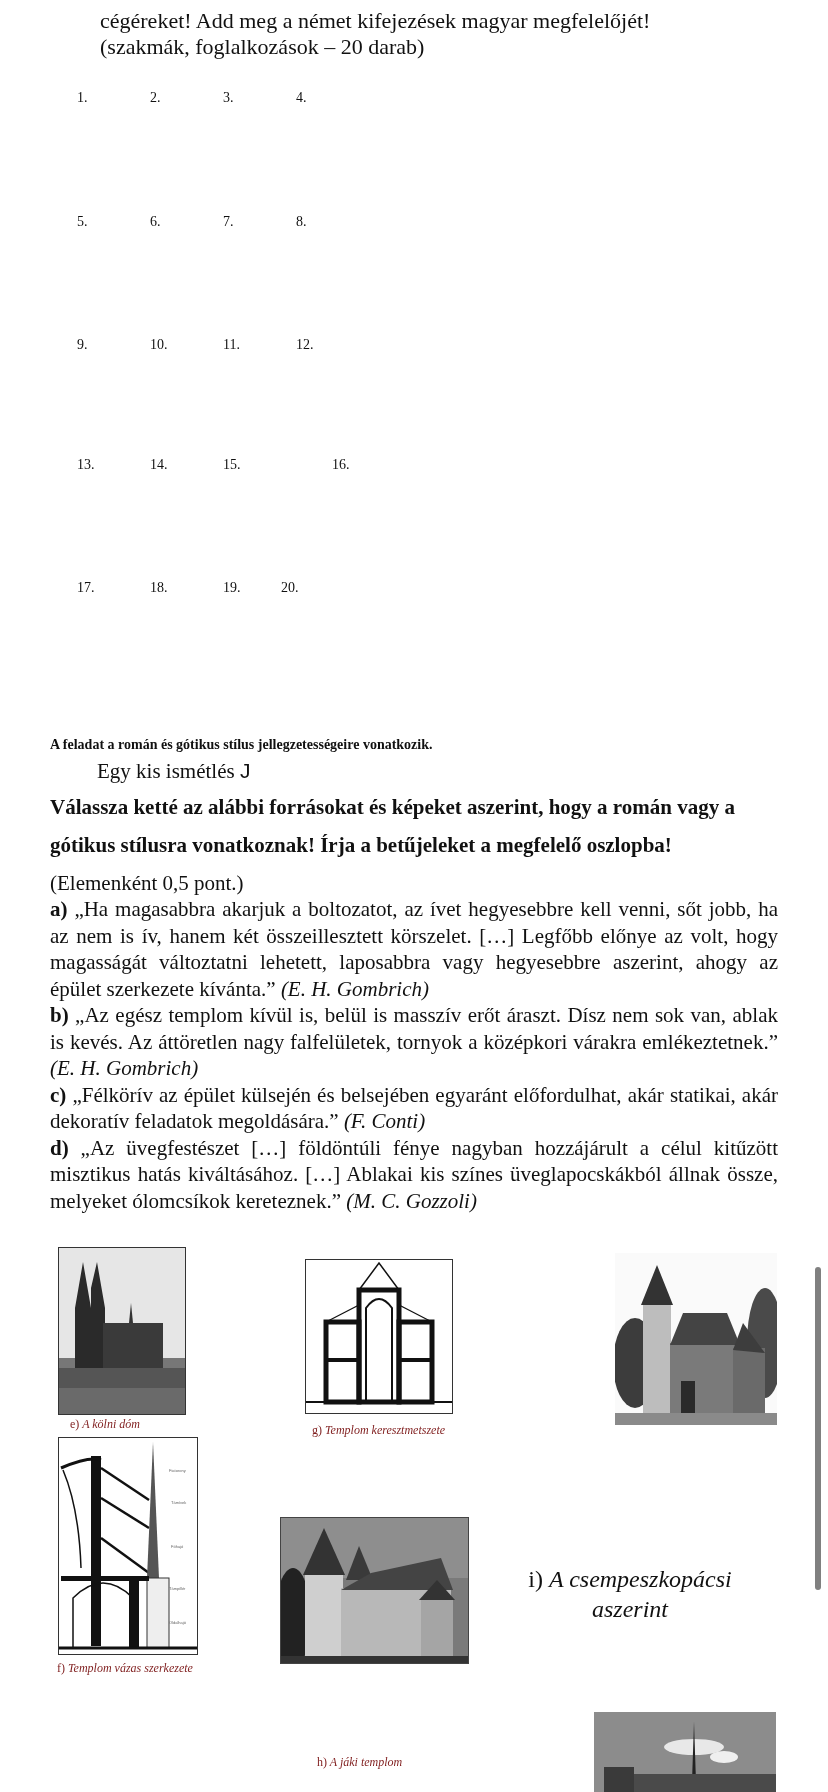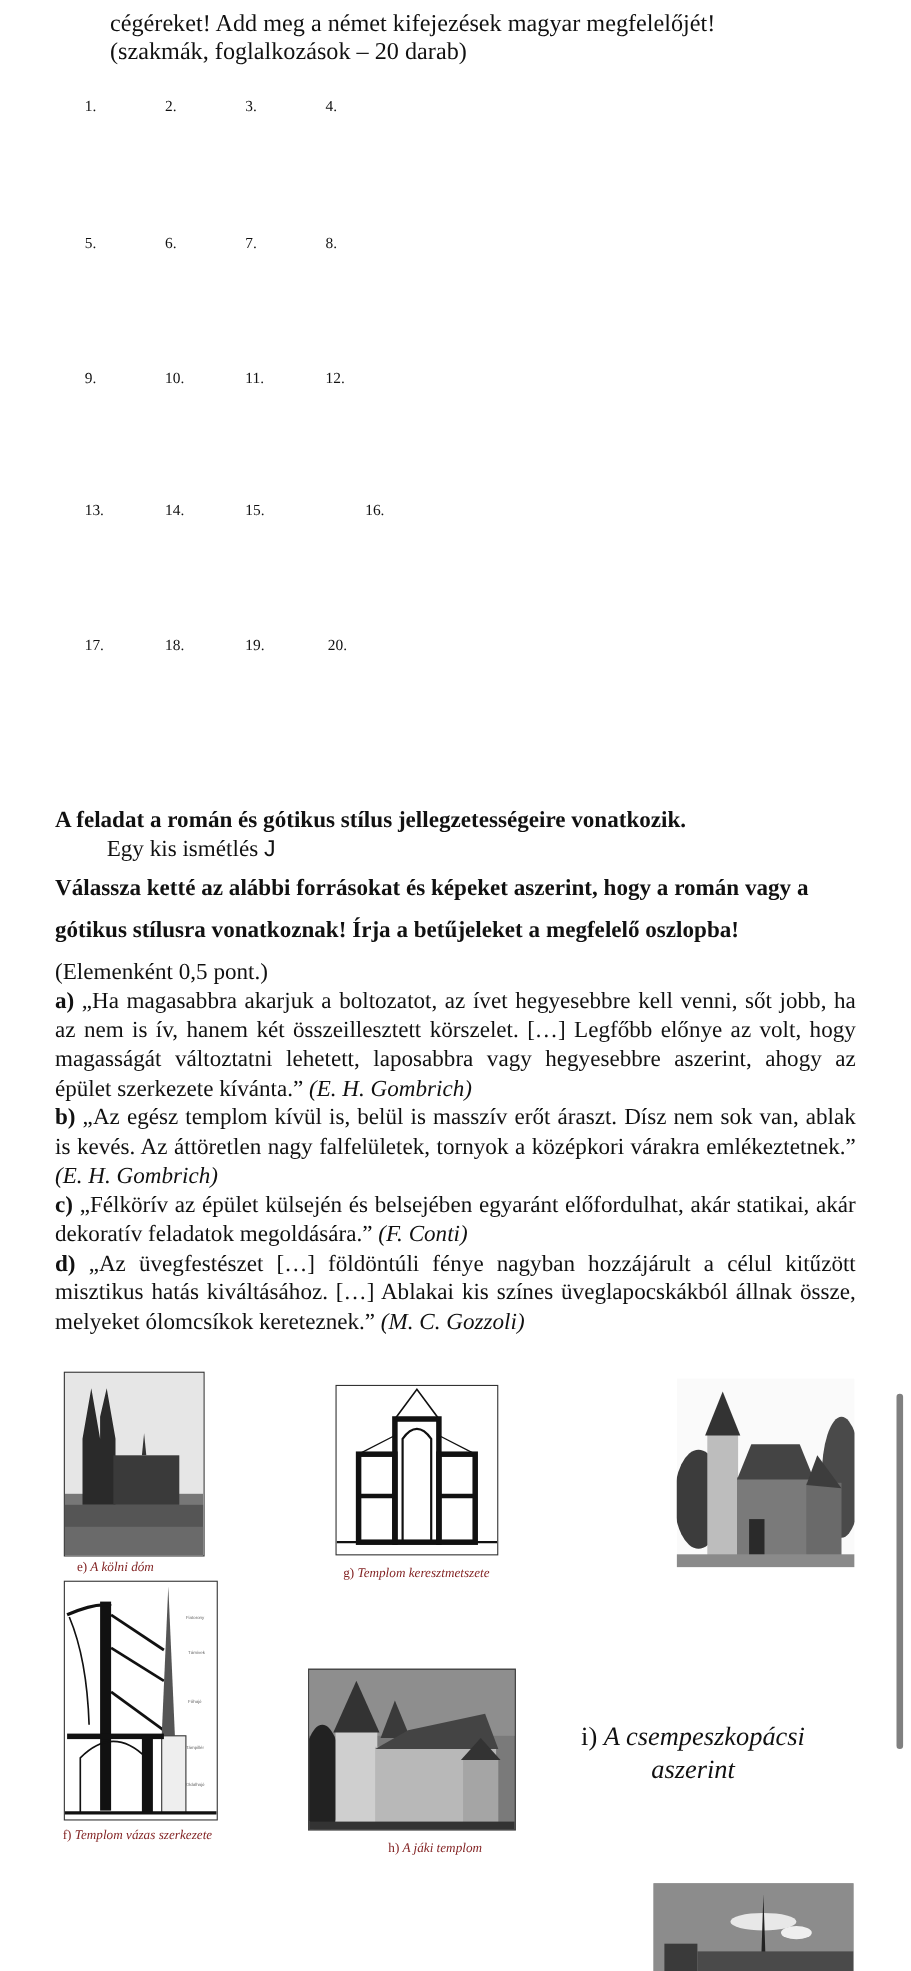--- a/index.html
+++ b/index.html
@@ -11,21 +11,21 @@
 
   
   .task7 { left: 76px; top: 8px; width: 700px; font-size: 22px; line-height: 26px; }
   .task7 .num { font-size: 14px; margin-right: 2px; }
   .task7 .cont { padding-left: 24px; }
 
   
   .grid-num { font-size: 14px; line-height: 16px; }
 
   
-  .h-bold { font-weight: bold; font-size: 21px; line-height: 26px; }
+  .h-bold { font-weight: bold; font-size: 14px; line-height: 26px; }
   .sub { font-size: 21px; line-height: 26px; }
   .sub .sans { font-family: "Liberation Sans", sans-serif; font-weight: normal; }
   .instr { left: 50px; top: 788px; width: 730px; font-size: 21px; line-height: 38px; }
   .instr b { font-weight: bold; }
 
   .quotes { left: 50px; top: 896px; width: 728px; font-size: 21px; line-height: 26.5px; text-align: justify; }
   .quotes p { margin: 0; }
   .quotes b { font-weight: bold; }
   .quotes i { font-style: italic; }
 
@@ -61,21 +61,21 @@
     <div class="abs grid-num" style="left: 150px; top: 337px;">10.</div>
     <div class="abs grid-num" style="left: 223px; top: 337px;">11.</div>
     <div class="abs grid-num" style="left: 296px; top: 337px;">12.</div>
     <div class="abs grid-num" style="left: 77px; top: 457px;">13.</div>
     <div class="abs grid-num" style="left: 150px; top: 457px;">14.</div>
     <div class="abs grid-num" style="left: 223px; top: 457px;">15.</div>
     <div class="abs grid-num" style="left: 296px; top: 457px; margin-left: 36px;">16.</div>
     <div class="abs grid-num" style="left: 77px; top: 580px;">17.</div>
     <div class="abs grid-num" style="left: 150px; top: 580px;">18.</div>
     <div class="abs grid-num" style="left: 223px; top: 580px;">19.</div>
-    <div class="abs grid-num" style="left: 298px; top: 580px;">20.</div>
+    <div class="abs grid-num" style="left: 281px; top: 580px;">20.</div>
   </div>
 
 <div class="abs h-bold" style="left:50px; top:732px; width:740px;">A feladat a román és gótikus stílus jellegzetességeire vonatkozik.</div>
 <div class="abs sub" style="left:97px; top:758px;">
   <span>Egy kis ismétlés</span>
   <span class="sans">J</span>
 </div>
 <div class="abs instr">
   <b>Válassza ketté az alábbi forrásokat és képeket aszerint, hogy a román vagy a gótikus stílusra vonatkoznak! Írja a betűjeleket a megfelelő oszlopba!</b><span> (Elemenként 0,5 pont.)</span>
 </div>
@@ -163,21 +163,21 @@
     <rect x="24" y="55" width="38" height="85" fill="#cfcfcf"></rect>
     <polygon points="22,57 43,10 64,57" fill="#333"></polygon>
     <polygon points="65,62 78,28 92,62" fill="#3a3a3a"></polygon>
     <rect x="60" y="70" width="110" height="70" fill="#b8b8b8"></rect>
     <polygon points="60,72 90,55 160,40 172,72" fill="#444"></polygon>
     <rect x="140" y="80" width="32" height="60" fill="#a5a5a5"></rect>
     <polygon points="138,82 156,62 174,82" fill="#333"></polygon>
     <rect x="0" y="138" width="187" height="7" fill="#333"></rect>
   </svg>
 </div>
-<div class="abs caption" style="left:317px; top:1673px;margin-left:36px;"><span class="lbl">h)</span> <span>A jáki templom</span></div>
+<div class="abs caption" style="left:317px; top:1755px;"><span class="lbl">h)</span> <span>A jáki templom</span></div>
 
 <div class="abs i-caption">
   <div><span>i)</span> <i>A csempeszkopácsi</i></div>
   <div><i>aszerint</i></div>
 </div>
 
 <div class="abs" style="left:594px; top:1712px; width:182px; height:80px; background:#8a8a8a; overflow:hidden;">
   <svg width="182" height="80" viewBox="0 0 182 80">
     <rect width="182" height="80" fill="#8c8c8c"></rect>
     <ellipse cx="100" cy="35" rx="30" ry="8" fill="#e8e8e8"></ellipse>

